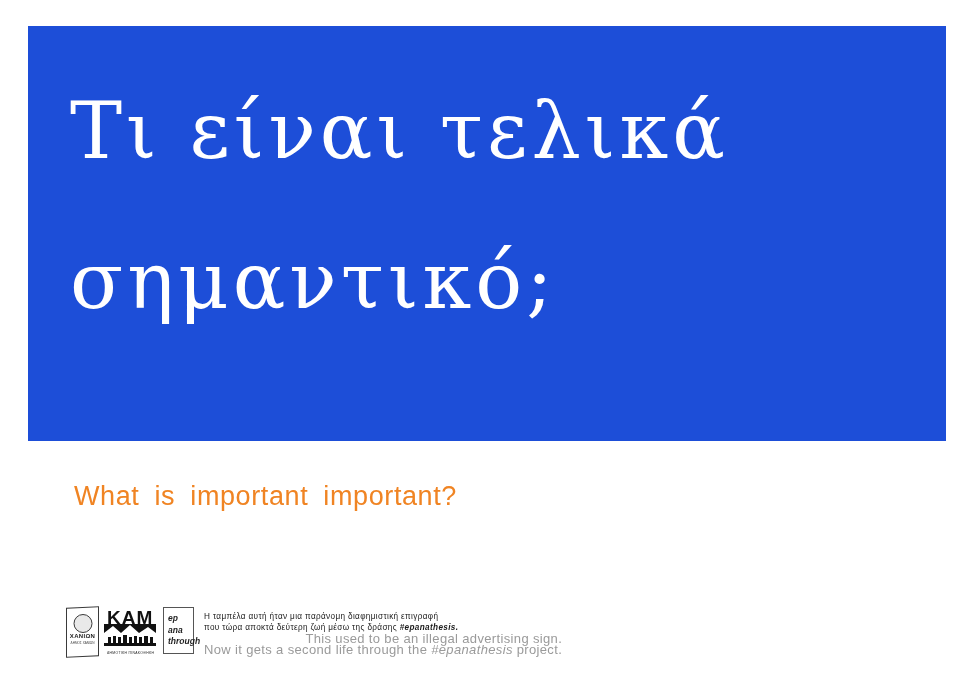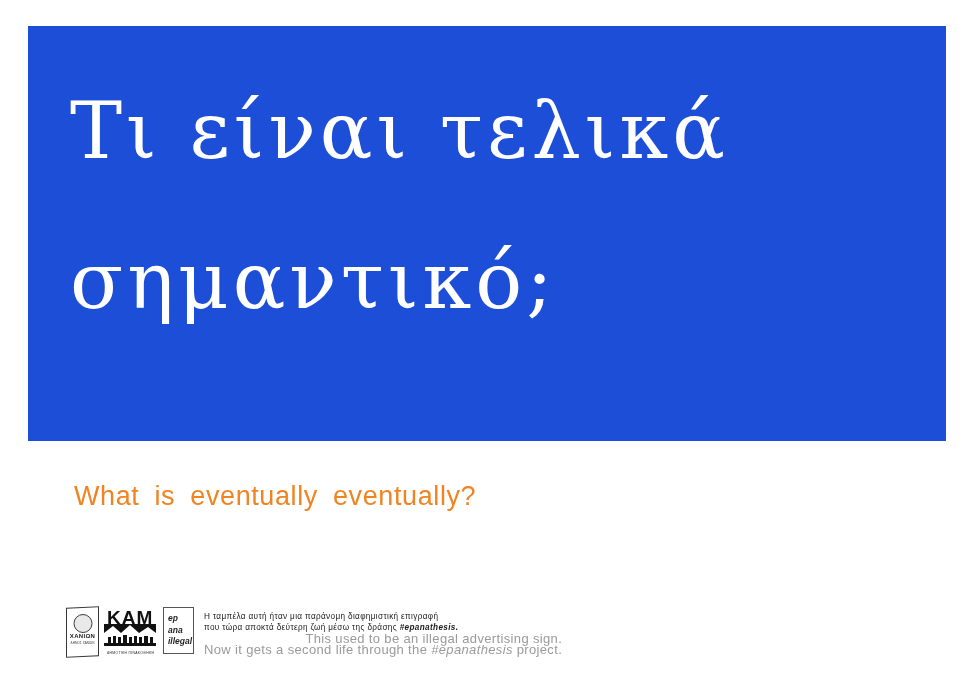--- a/index.html
+++ b/index.html
@@ -194,21 +194,21 @@
 </head>
 <body>
 
 <div class="poster">
 
   <div class="headline-panel">
     <div class="headline">Τι είναι τελικά
 σημαντικό;</div>
   </div>
 
-  <div class="subtitle">What is eventually eventually?</div>
+  <div class="subtitle">What is important important?</div>
 
   <div class="footer">
 
     <div class="logo-seal">
       <div class="seal-frame"></div>
       <div class="seal-circle"></div>
       <div class="seal-word">ΧΑΝΙΩΝ</div>
       <div class="seal-sub">ΔΗΜΟΣ ΧΑΝΙΩΝ</div>
     </div>
 
@@ -227,21 +227,21 @@
         <rect x="40" y="12" width="4" height="8" fill="#111"></rect>
         <rect x="46" y="13" width="3" height="7" fill="#111"></rect>
         <rect x="0" y="19" width="52" height="3" fill="#111"></rect>
       </svg>
       <div class="kam-cap">ΔΗΜΟΤΙΚΗ ΠΙΝΑΚΟΘΗΚΗ</div>
     </div>
 
     <div class="logo-epana">
       <div>ep</div>
       <div>ana</div>
-      <div>illegal</div>
+      <div>through</div>
     </div>
 
     <div class="footer-text">
       <div class="gr">Η ταμπέλα αυτή ήταν μια παράνομη διαφημιστική επιγραφή</div>
       <div class="gr"><span>που τώρα αποκτά δεύτερη ζωή μέσω της δράσης </span><span class="tag">#epanathesis.</span></div>
       <div class="en">This used to be an illegal advertising sign.</div>
       <div class="en"><span>Now it gets a second life through the </span><span class="tag">#epanathesis</span><span> project.</span></div>
     </div>
 
   </div>

